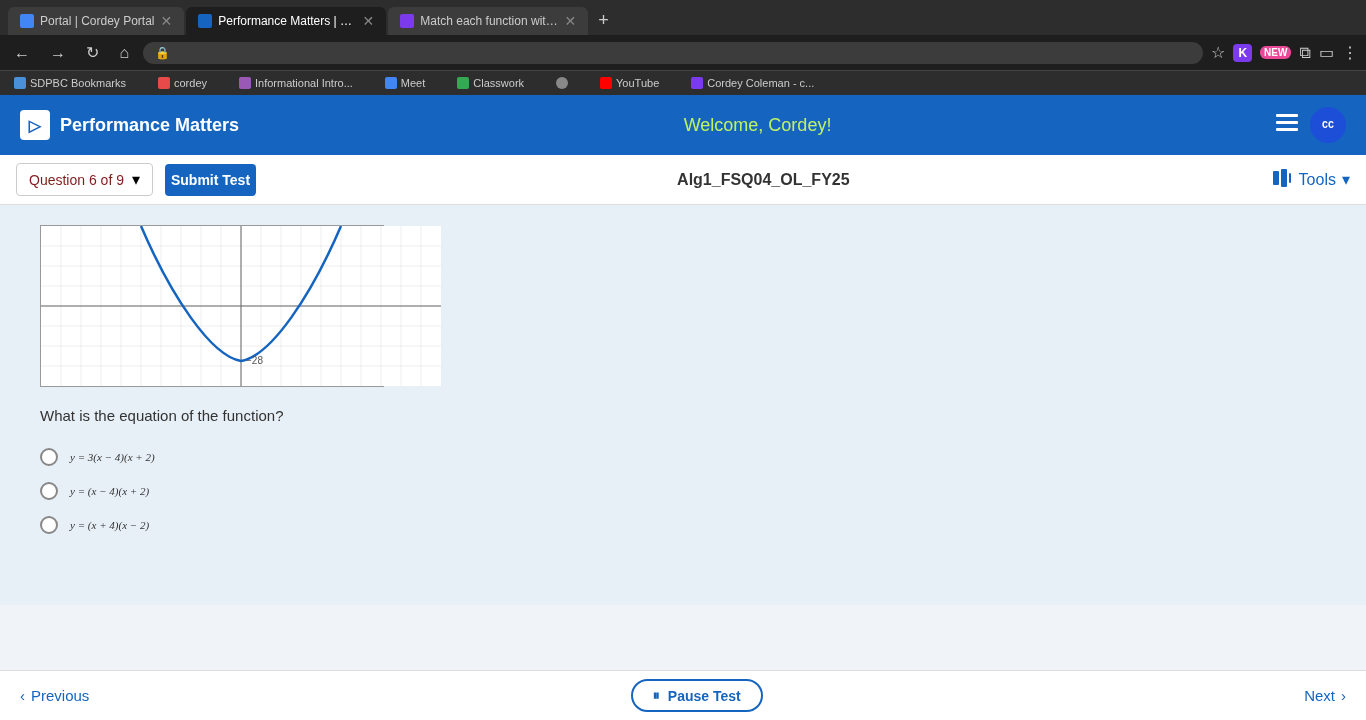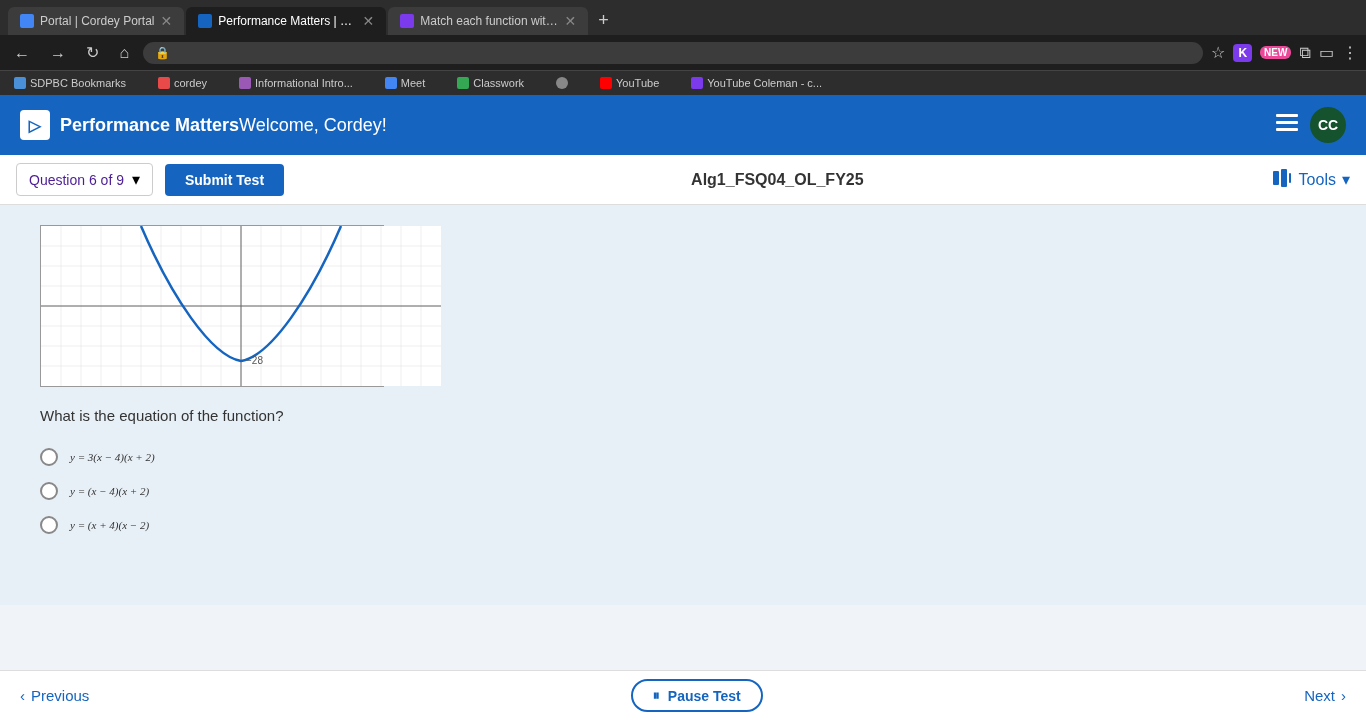--- a/index.html
+++ b/index.html
@@ -32,30 +32,30 @@
     .bm-globe { background: #888; border-radius: 50%; }
     .bm-yt { background: #ff0000; }
     .bm-k { background: #7c3aed; }
 
     
     .app-header { background: #1565c0; display: flex; align-items: center; padding: 0 20px; height: 60px; }
     .logo-area { display: flex; align-items: center; gap: 10px; }
     .logo-icon { width: 30px; height: 30px; background: white; border-radius: 4px; display: flex; align-items: center; justify-content: center; }
     .logo-icon span { color: #1565c0; font-weight: bold; font-size: 16px; }
     .logo-text { color: white; font-size: 18px; font-weight: bold; }
-    .header-center { flex: 1; color: #ffffff; font-size: 18px; }
+    .header-center { flex: 1; text-align: center; color: #bef264; font-size: 18px; }
     .header-right { display: flex; align-items: center; gap: 12px; }
     .bars-icon { color: white; font-size: 20px; }
-    .avatar { width: 36px; height: 36px; background: #14532d; border-radius: 50%; display: flex; align-items: center; justify-content: center; color: white; font-weight: bold; font-size: 14px; }
+    .avatar { width: 36px; height: 36px; background: #1d4ed8; border-radius: 50%; display: flex; align-items: center; justify-content: center; color: white; font-weight: bold; font-size: 10px; font-family: Liberation Mono, monospace; }
 
     
     .toolbar { background: white; display: flex; align-items: center; padding: 8px 16px; border-bottom: 1px solid #ddd; height: 50px; }
     .question-selector { display: flex; align-items: center; border: 1px solid #ccc; border-radius: 4px; padding: 6px 12px; gap: 8px; cursor: pointer; background: white; }
-    .question-selector-text { font-size: 14px; color: #4c1d95; }
-    .submit-btn { background: #1565c0; color: white; border: none; border-radius: 4px; padding: 8px 20px; font-size: 14px; font-weight: bold; cursor: pointer; margin-left: 12px; }
+    .question-selector-text { font-size: 14px; color: #7f1d1d; }
+    .submit-btn { background: #1565c0; color: white; border: none; border-radius: 4px; padding: 8px 6px; font-size: 14px; font-weight: bold; cursor: pointer; margin-left: 12px; }
     .test-title { flex: 1; text-align: center; font-size: 16px; font-weight: bold; color: #333; }
     .tools-btn { display: flex; align-items: center; gap: 6px; color: #1565c0; cursor: pointer; font-size: 16px; }
 
     
     .main-content { background: white; margin: 0; padding: 0; }
     .question-area { padding: 20px 40px 40px 40px; background: #e8f0f7; min-height: 400px; }
     .graph-container { width: 344px; margin-bottom: 20px; border: 1px solid #999; background: white; }
     .question-text { font-size: 15px; color: #333; margin-bottom: 24px; }
     .options-list { list-style: none; display: flex; flex-direction: column; gap: 16px; }
     .option-item { display: flex; align-items: center; gap: 12px; font-size: 15px; color: #333; }
@@ -135,21 +135,21 @@
     </div>
     <div class="bookmark-item">
       <div class="bookmark-icon bm-globe"></div>
     </div>
     <div class="bookmark-item">
       <div class="bookmark-icon bm-yt"></div>
       <span>YouTube</span>
     </div>
     <div class="bookmark-item">
       <div class="bookmark-icon bm-k"></div>
-      <span>YouTube Coleman - c...</span>
+      <span>Cordey Coleman - c...</span>
     </div>
   </div>
 </div>
 
 <div class="app-header">
   <div class="logo-area">
     <div class="logo-icon">
       <span>▷</span>
     </div>
     <span class="logo-text">Performance Matters</span>

